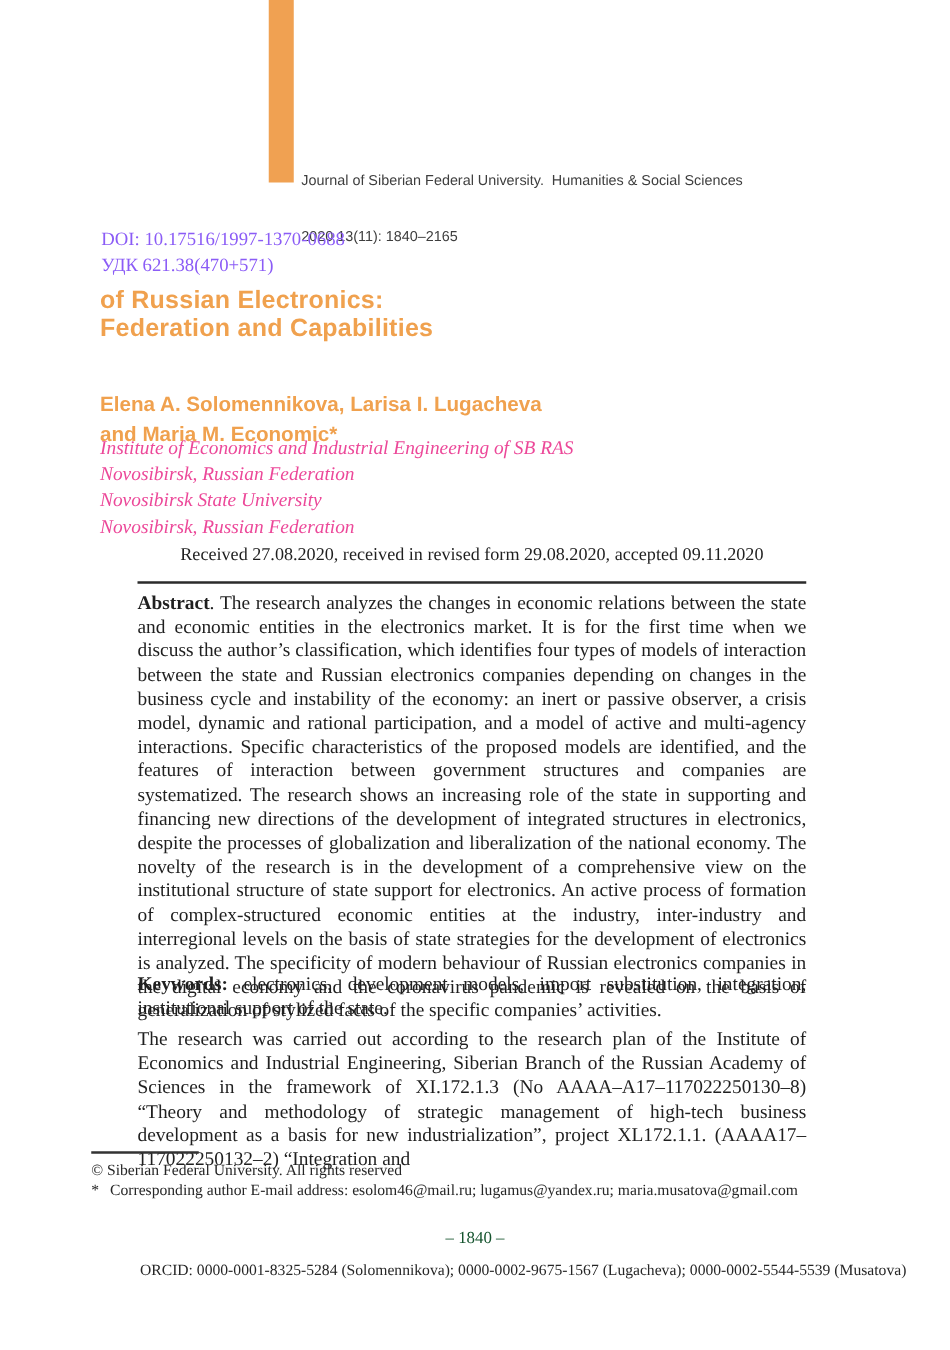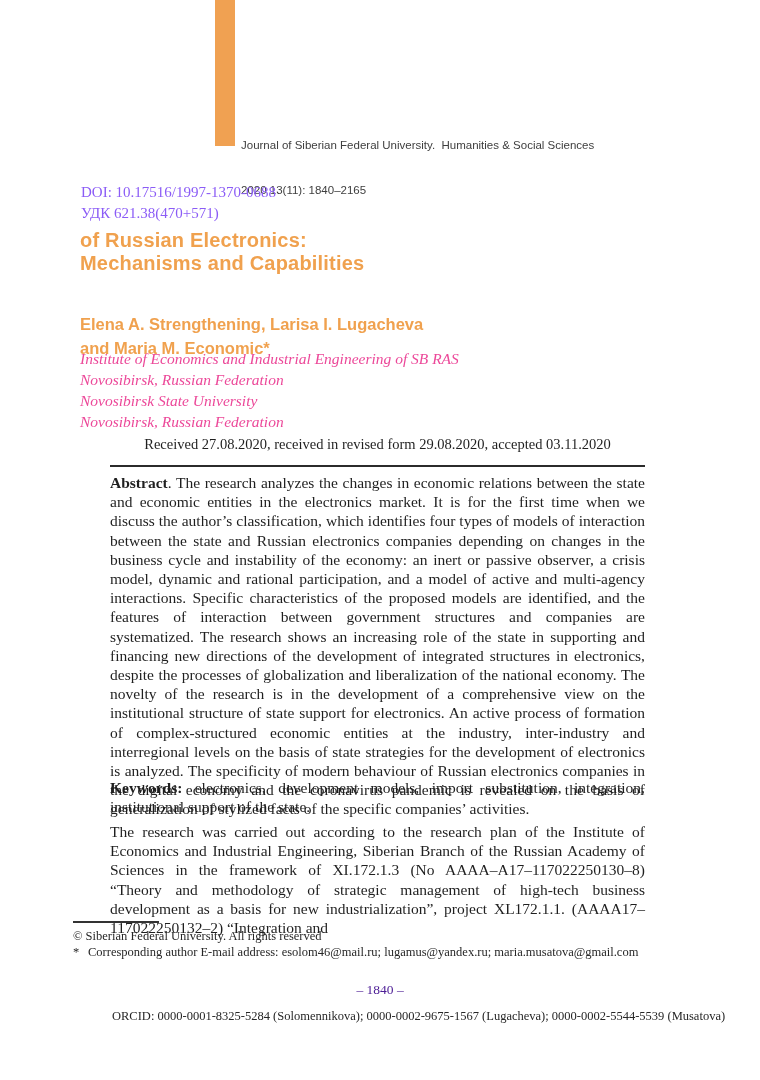--- a/index.html
+++ b/index.html
@@ -98,21 +98,21 @@
   }
   .fn-copyright { left: 73px; top: 929px; }
   .fn-corresponding { left: 73px; top: 945px; width: 630px; }
   .fn-marker { display: inline-block; width: 15px; }
   .fn-orcid { left: 88px; top: 1009px; width: 615px; margin-left: 24px; }
   .page-number {
     position: absolute;
     left: 0; top: 982px; width: 760px;
     text-align: center;
     font-size: 13.5px;
-    color: #4c1d95;
+    color: #14532d;
   }
 </style>
 </head>
 <body>
 
 <div class="page">
 
   <div class="orange-bar"></div>
 
   <div class="journal-header">
@@ -120,36 +120,36 @@
     <div>2020 13(11): 1840–2165</div>
   </div>
 
   <div class="ids">
     <div>DOI: 10.17516/1997-1370-0688</div>
     <div>УДК 621.38(470+571)</div>
   </div>
 
   <div class="article-title">
     <div>of Russian Electronics:</div>
-    <div>Mechanisms and Capabilities</div>
+    <div>Federation and Capabilities</div>
   </div>
 
   <div class="authors">
-    <div>Elena A. Strengthening, Larisa I. Lugacheva</div>
+    <div>Elena A. Solomennikova, Larisa I. Lugacheva</div>
     <div>and Maria M. Economic*</div>
   </div>
 
   <div class="affiliation">
     <div>Institute of Economics and Industrial Engineering of SB RAS</div>
     <div>Novosibirsk, Russian Federation</div>
     <div>Novosibirsk State University</div>
     <div>Novosibirsk, Russian Federation</div>
   </div>
 
-  <div class="received">Received 27.08.2020, received in revised form 29.08.2020, accepted 03.11.2020</div>
+  <div class="received">Received 27.08.2020, received in revised form 29.08.2020, accepted 09.11.2020</div>
 
   <div class="abstract-rule"></div>
 
   <p class="abstract"><span class="bold-lead">Abstract</span><span>. The research analyzes the changes in economic relations between the state and economic entities in the electronics market. It is for the first time when we discuss the author’s classification, which identifies four types of models of interaction between the state and Russian electronics companies depending on changes in the business cycle and instability of the economy: an inert or passive observer, a crisis model, dynamic and rational participation, and a model of active and multi-agency interactions. Specific characteristics of the proposed models are identified, and the features of interaction between government structures and companies are systematized. The research shows an increasing role of the state in supporting and financing new directions of the development of integrated structures in electronics, despite the processes of globalization and liberalization of the national economy. The novelty of the research is in the development of a comprehensive view on the institutional structure of state support for electronics. An active process of formation of complex-structured economic entities at the industry, inter-industry and interregional levels on the basis of state strategies for the development of electronics is analyzed. The specificity of modern behaviour of Russian electronics companies in the digital economy and the coronavirus pandemic is revealed on the basis of generalization of stylized facts of the specific companies’ activities.</span></p>
 
   <p class="keywords"><span class="bold-lead">Keywords:</span><span> electronics, development models, import substitution, integration, institutional support of the state.</span></p>
 
   <p class="acknowledgment">The research was carried out according to the research plan of the Institute of Economics and Industrial Engineering, Siberian Branch of the Russian Academy of Sciences in the framework of XI.172.1.3 (No AAAA–A17–117022250130–8) “Theory and methodology of strategic management of high-tech business development as a basis for new industrialization”, project XL172.1.1. (AAAA17–117022250132–2) “Integration and</p>
 
   <div class="footnote-rule"></div>

